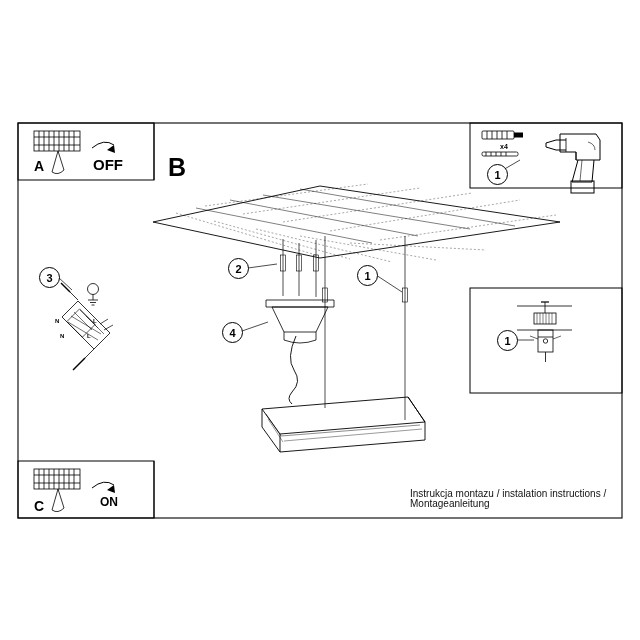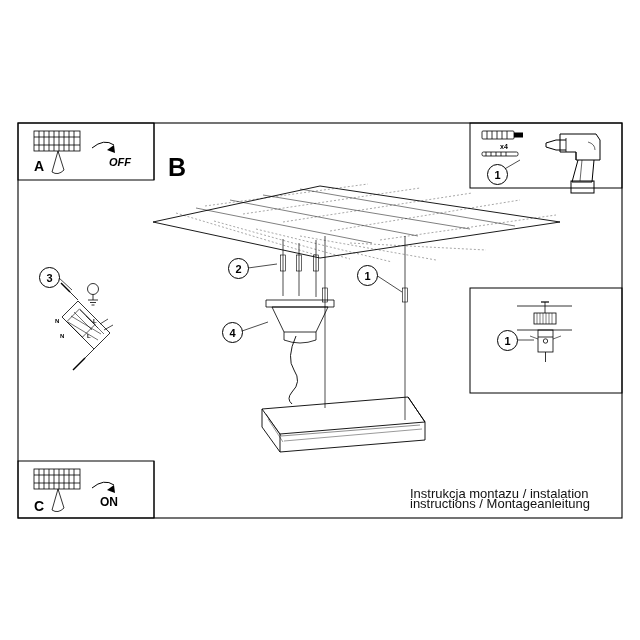--- a/index.html
+++ b/index.html
@@ -3,24 +3,24 @@
 <meta charset="utf-8">
 <style>
   html,body{margin:0;padding:0;background:#ffffff;}
   body{width:640px;height:640px;font-family:"Liberation Sans",sans-serif;color:#000;}
   #sheet{position:relative;width:640px;height:640px;overflow:hidden;}
   .svgwrap{position:absolute;left:0;top:0;width:640px;height:640px;}
   .lbl{position:absolute;font-weight:bold;}
   .lbl-B{left:168px;top:153px;font-size:25px;letter-spacing:0.5px;}
   .lbl-A{left:34px;top:158px;font-size:14px;}
   .lbl-C{left:34px;top:498px;font-size:14px;}
-  .lbl-OFF{left:109px;top:156px;font-size:11px;font-style:italic;}
+  .lbl-OFF{left:93px;top:156px;font-size:15px;}
   .lbl-ON{left:100px;top:495px;font-size:12px;}
   .x4{position:absolute;left:500px;top:143px;font-size:7px;font-weight:bold;}
-  .foot{position:absolute;left:410px;top:489px;font-size:13px;line-height:10px;color:#111;}
+  .foot{position:absolute;left:410px;top:489px;font-size:10px;line-height:10px;color:#111;}
   .callout{position:absolute;width:19px;height:19px;border:1.1px solid #000;border-radius:50%;
            font-size:11px;font-weight:bold;display:flex;align-items:center;justify-content:center;background:#fff;}
   .c1a{left:357px;top:265px;}
   .c2{left:228px;top:258px;}
   .c4{left:222px;top:322px;}
   .c3{left:39px;top:267px;}
   .cr1{left:487px;top:164px;}
   .cr2{left:497px;top:330px;}
   .nlbl{position:absolute;font-size:6px;font-weight:bold;}
 </style>

